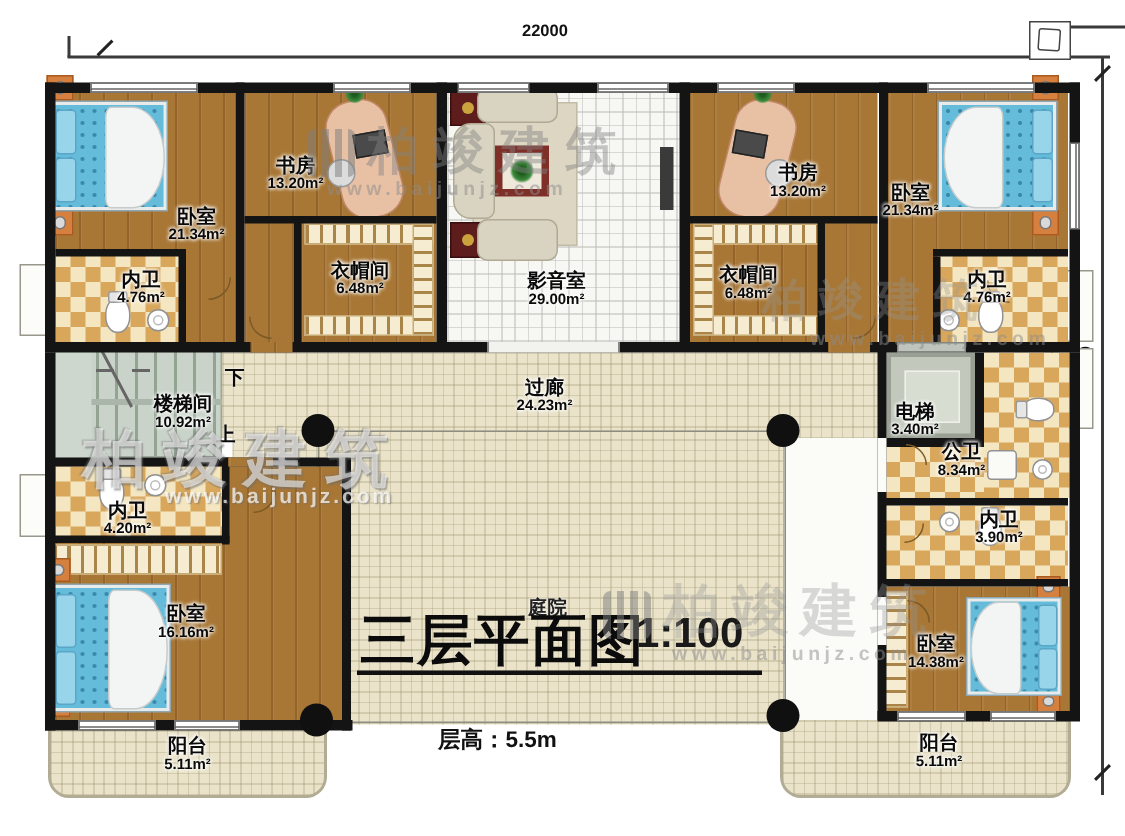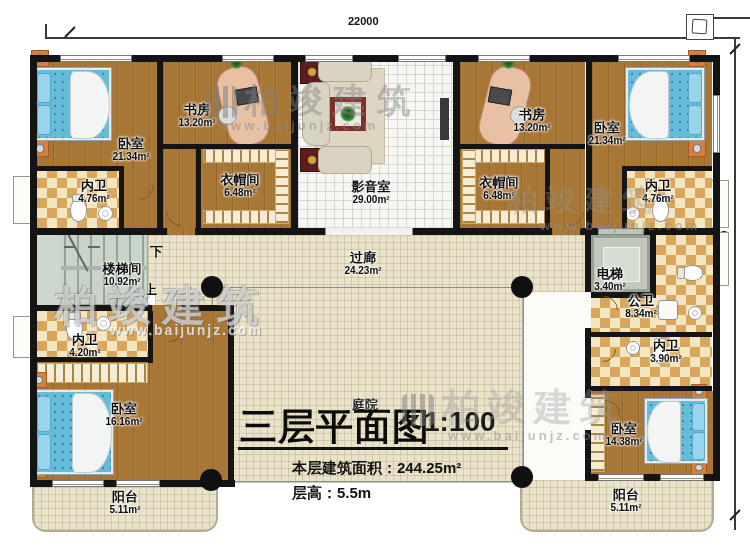--- a/index.html
+++ b/index.html
@@ -340,21 +340,20 @@
     <div class="n">阳台</div>
     <div class="a">5.11m²</div>
   </div>
   <div class="dirlab" style="left:150px;top:243px">下</div>
   <div class="dirlab" style="left:144px;top:281px">上</div>
   <div class="ctylab" style="left:352px;top:396px">庭院</div>
 
   <div class="t-main" style="left:240px;top:402px">三层平面图</div>
   <div class="t-scale" style="left:424px;top:406px">1:100</div>
   <div class="t-under" style="left:238px;top:447px;width:270px;height:3px"></div>
-  <div class="t-sub" style="left:292px;top:459px">本层建筑面积：244.25m²</div>
   <div class="t-sub" style="left:292px;top:484px">层高：5.5m</div>
 
   <div class="wm wm-b1" style="left:205px;top:78px"><span class="wmlogo"></span><span>柏竣建筑</span></div>
   <div class="wm wm-url1" style="left:218px;top:118px">www.baijunjz.com</div>
   <div class="wm wm-b2" style="left:508px;top:180px">柏竣建筑</div>
   <div class="wm wm-url1" style="left:540px;top:218px">www.baijunjz.com</div>
   <div class="wm wm-b3" style="left:55px;top:278px">柏竣建筑</div>
   <div class="wm wm-url3" style="left:110px;top:322px">www.baijunjz.com</div>
   <div class="wm wm-b4" style="left:402px;top:382px"><span class="wmlogo"></span><span>柏竣建筑</span></div>
   <div class="wm wm-url1" style="left:448px;top:428px">www.baijunjz.com</div>

